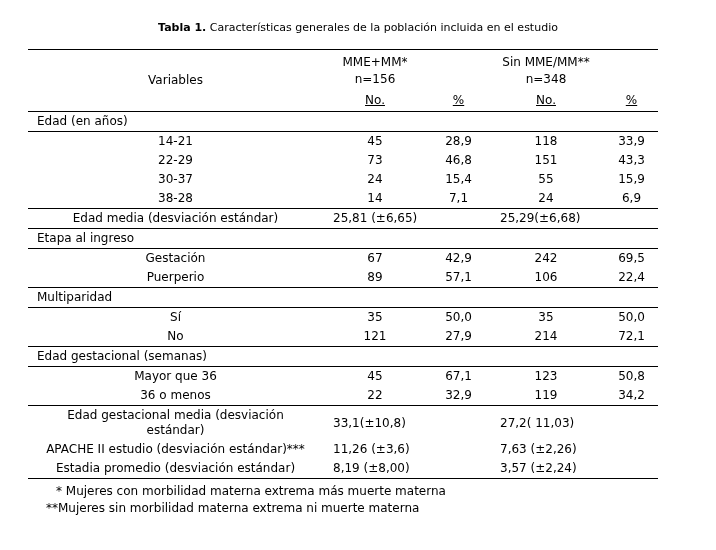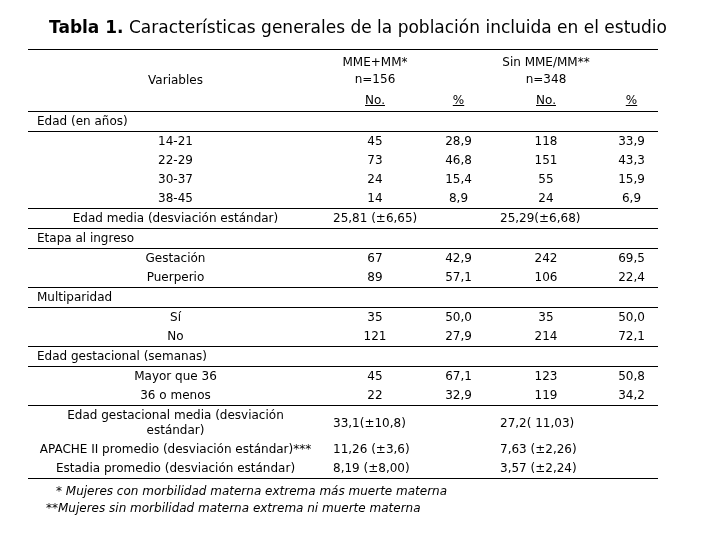--- a/index.html
+++ b/index.html
@@ -11,21 +11,21 @@
     width: 716px;
     height: 550px;
     font-family: "DejaVu Sans", "Liberation Sans", sans-serif;
     font-size: 12px;
     color: #000000;
     overflow: hidden;
   }
   .title {
     margin-top: 20px;
     text-align: center;
-    font-size: 17px;
+    font-size: 11px;
     line-height: 15px;
   }
   .title .bold { font-weight: bold; }
 
   table.stats {
     margin-left: 28px;
     margin-top: 14px;
     width: 630px;
     border-collapse: collapse;
     table-layout: fixed;
@@ -67,21 +67,20 @@
   tr.rule-bottom { border-bottom: 1.5px solid #000; }
 
   td.mval {
     text-align: left;
     padding-left: 13px;
   }
 
   .footnotes {
     margin-top: 4px;
     line-height: 17px;
-    font-style: italic;
   }
   .footnote      { padding-left: 46px; }
   .footnote.first { padding-left: 56px; }
 </style>
 </head>
 <body>
 
 <div class="title">
   <span class="bold">Tabla 1.</span><span> Características generales de la población incluida en el estudio</span>
 </div>
@@ -134,23 +133,23 @@
       <td>43,3</td>
     </tr>
     <tr>
       <td class="var-cell">30-37</td>
       <td>24</td>
       <td>15,4</td>
       <td>55</td>
       <td>15,9</td>
     </tr>
     <tr>
-      <td class="var-cell">38-45</td>
+      <td class="var-cell">38-28</td>
       <td>14</td>
-      <td>8,9</td>
+      <td>7,1</td>
       <td>24</td>
       <td>6,9</td>
     </tr>
     <tr class="rule-top rule-bottom">
       <td class="var-cell">Edad media (desviación estándar)</td>
       <td class="mval" colspan="2">25,81 (±6,65)</td>
       <td class="mval" colspan="2">25,29(±6,68)</td>
     </tr>
     <tr class="section-row rule-bottom">
       <td colspan="5">Etapa al ingreso</td>
@@ -202,21 +201,21 @@
       <td>32,9</td>
       <td>119</td>
       <td>34,2</td>
     </tr>
     <tr class="rule-top">
       <td class="var-cell">Edad gestacional media (desviación estándar)</td>
       <td class="mval" colspan="2">33,1(±10,8)</td>
       <td class="mval" colspan="2">27,2( 11,03)</td>
     </tr>
     <tr>
-      <td class="var-cell">APACHE II promedio (desviación estándar)***</td>
+      <td class="var-cell">APACHE II estudio (desviación estándar)***</td>
       <td class="mval" colspan="2">11,26 (±3,6)</td>
       <td class="mval" colspan="2">7,63 (±2,26)</td>
     </tr>
     <tr>
       <td class="var-cell">Estadia promedio (desviación estándar)</td>
       <td class="mval" colspan="2">8,19 (±8,00)</td>
       <td class="mval" colspan="2">3,57 (±2,24)</td>
     </tr>
   </tbody>
 </table>

